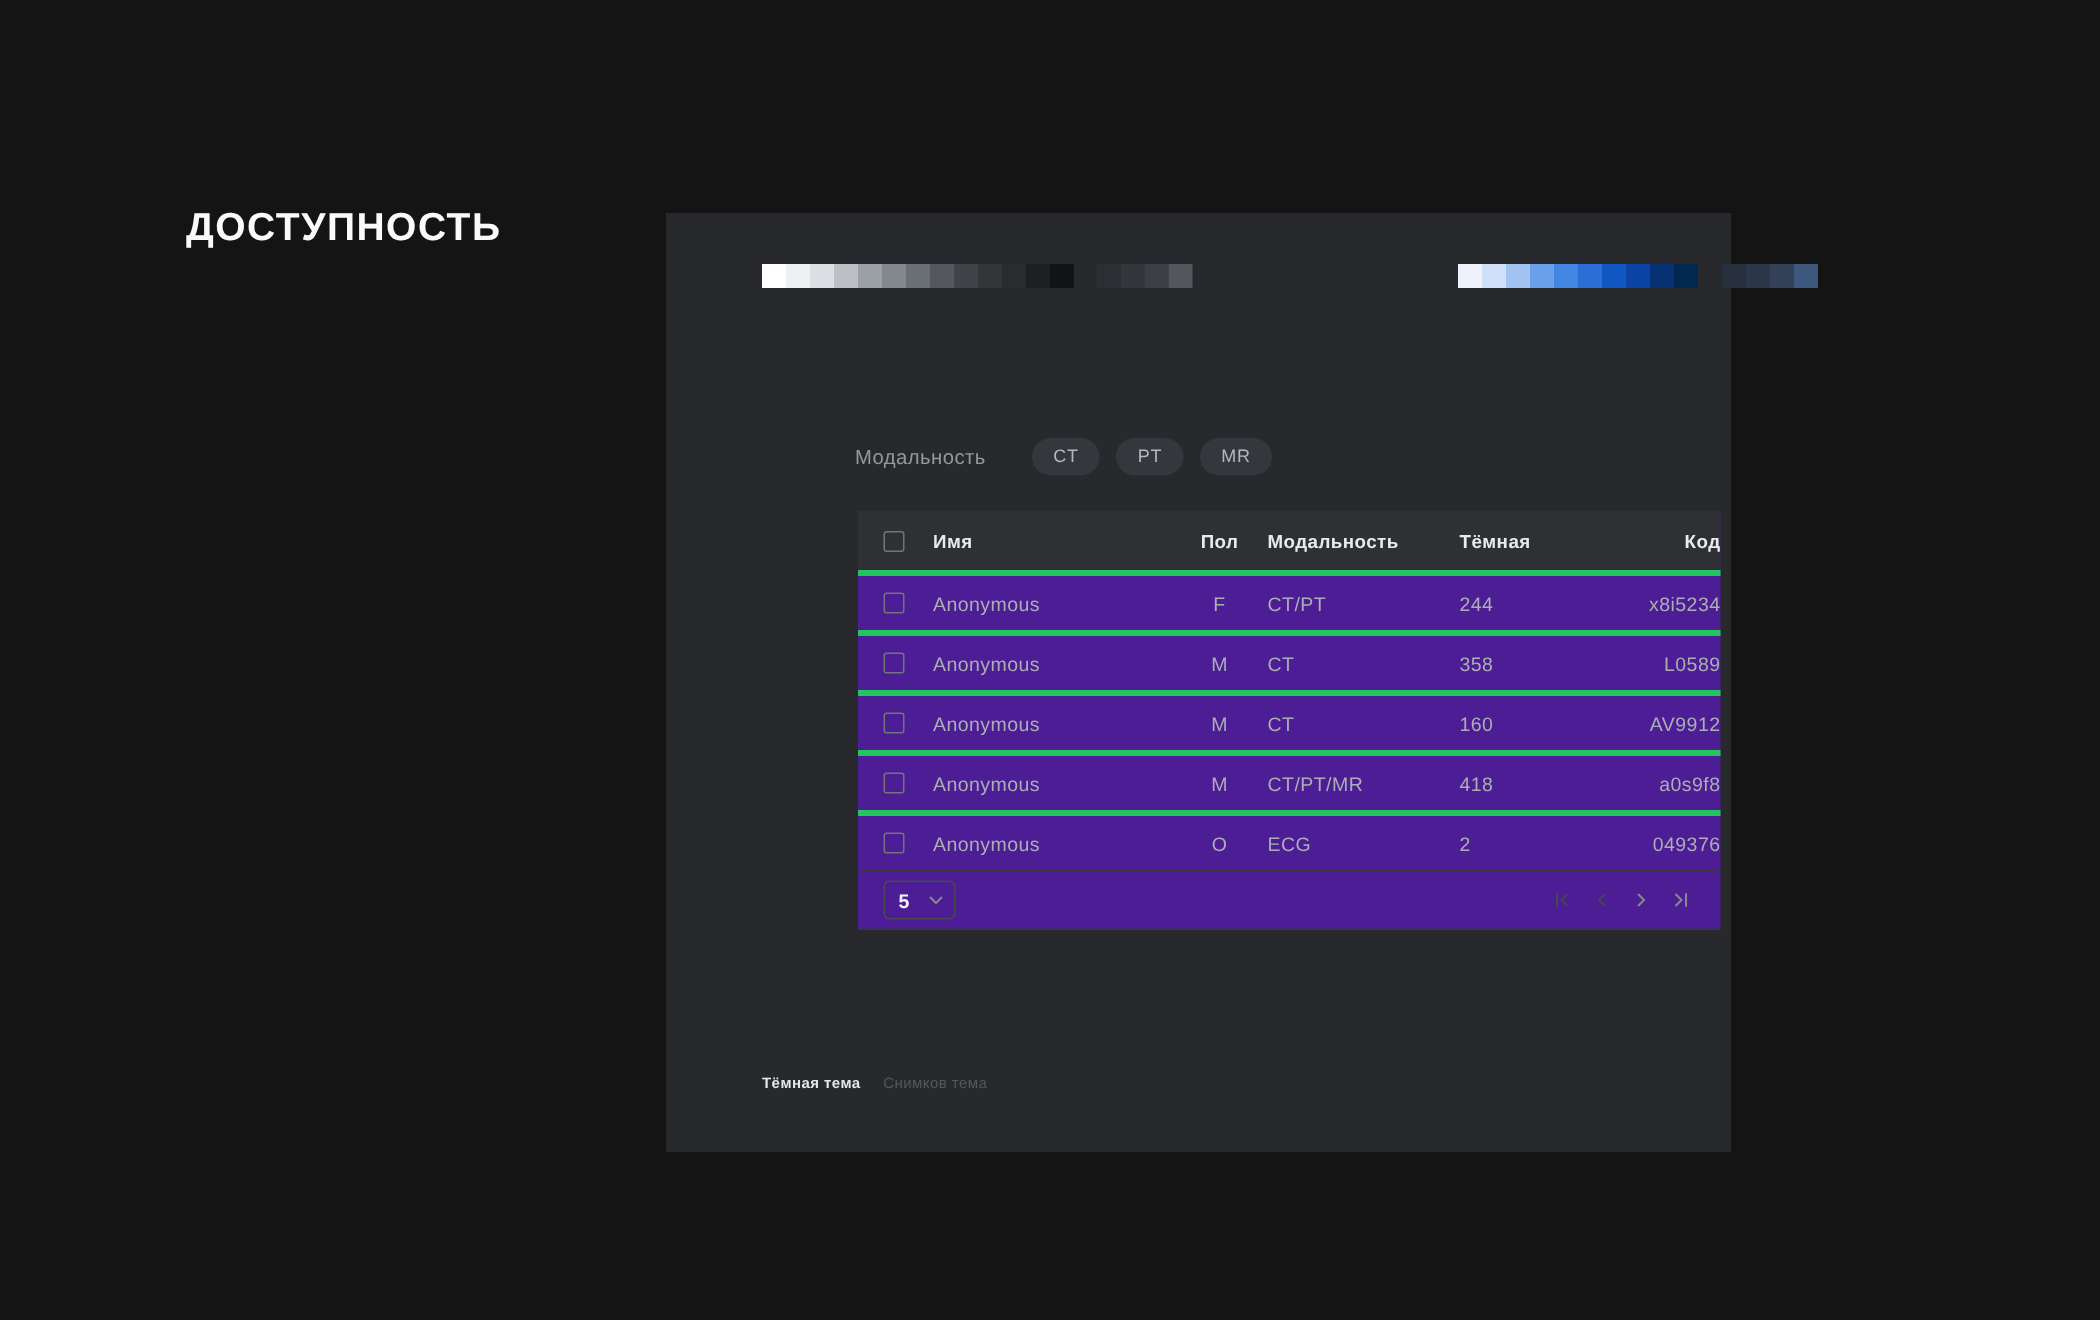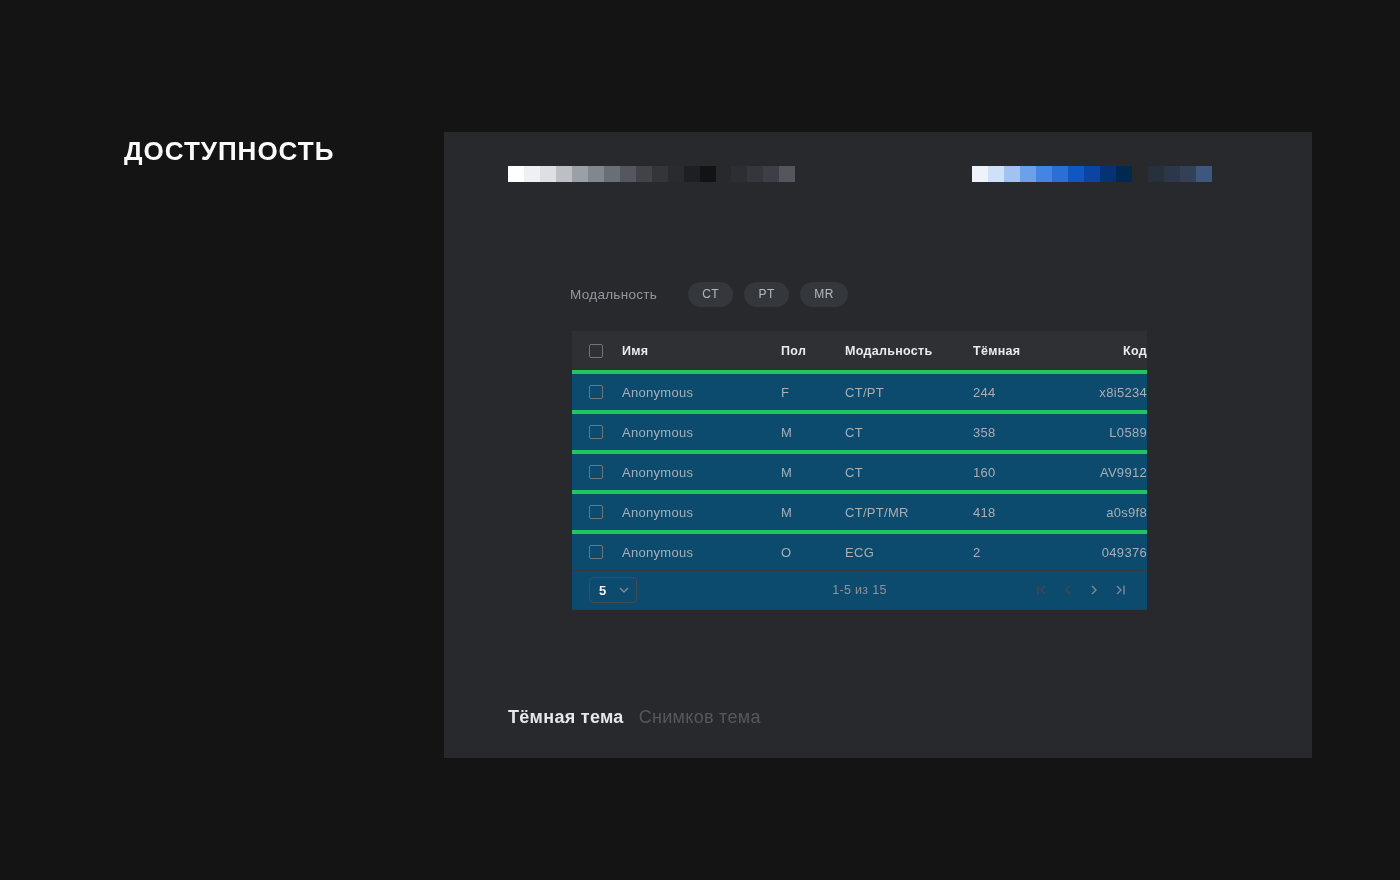--- a/index.html
+++ b/index.html
@@ -13,22 +13,22 @@
   .page-title {
     position: absolute;
     left: 124px; top: 136px;
     color: #fafafa;
     font-size: 26px;
     font-weight: 700;
     letter-spacing: 1px;
   }
   .demo-panel {
     position: absolute;
-    left: 444px; top: 132px;
-    width: 868px; height: 626px;
+    left: 444px; top: 142px;
+    width: 710px; height: 626px;
     background: #28292d;
   }
   
   .palette {
     position: absolute;
     top: 34px;
     display: flex;
     height: 16px;
   }
   .palette .swatch { width: 16px; height: 16px; }
@@ -65,21 +65,21 @@
     cursor: pointer;
     display: inline-flex;
     align-items: center;
     justify-content: center;
   }
   
   .patients-table {
     position: absolute;
     left: 128px; top: 199px;
     width: 575px;
-    background: #0c4a6e;
+    background: #4c1d95;
     font-size: 13px;
   }
   .t-header {
     display: flex;
     align-items: center;
     height: 39px;
     background: #2e3034;
     color: #e9eaec;
     font-weight: 700;
     font-size: 12.5px;
@@ -89,21 +89,21 @@
     display: flex;
     align-items: center;
     height: 40px;
     color: #abaeb3;
     border-top: 4px solid #22c55e;
     letter-spacing: 0.3px;
     cursor: pointer;
   }
   .cell-check  { width: 50px; padding-left: 17px; display: flex; align-items: center; }
   .cell-name   { width: 159px; }
-  .cell-sex    { width: 64px; }
+  .cell-sex    { width: 64px; text-align: center; }
   .cell-mod    { width: 128px; }
   .cell-count  { width: 90px; }
   .cell-code   { width: 84px; text-align: right; }
   .checkbox {
     width: 14px; height: 14px;
     border: 1px solid #717479;
     border-radius: 2px;
     background: transparent;
     cursor: pointer;
   }
@@ -156,21 +156,21 @@
     align-items: center;
     justify-content: center;
     cursor: pointer;
   }
   .nav-btn.disabled { cursor: default; }
   
   .theme-row {
     position: absolute;
     left: 64px; top: 575px;
     display: flex;
-    font-size: 18px;
+    font-size: 10px;
     letter-spacing: 0.3px;
     align-items: center;
   }
   .theme-link-dark {
     color: #e6e7e9;
     font-weight: 700;
     cursor: pointer;
   }
   .theme-link-light {
     color: #54575c;
@@ -295,21 +295,20 @@
         </div>
       </div>
 
     <div class="t-pagination">
       <div class="page-size-select">
         <span class="page-size-value">5</span>
         <svg width="10" height="6" viewBox="0 0 10 6">
           <polyline points="1,1 5,5 9,1" fill="none" stroke="#85888c" stroke-width="1.4"></polyline>
         </svg>
       </div>
-      <span class="range-label">1-5 из 15</span>
       <span class="nav-icons">
         <button class="nav-btn disabled">
           <svg width="12" height="10" viewBox="0 0 12 10">
             <line x1="2" y1="0.5" x2="2" y2="9.5" stroke="#45484c" stroke-width="1.4"></line>
             <polyline points="9,1 5,5 9,9" fill="none" stroke="#45484c" stroke-width="1.4"></polyline>
           </svg>
         </button>
         <button class="nav-btn disabled">
           <svg width="8" height="10" viewBox="0 0 8 10">
             <polyline points="6,1 2,5 6,9" fill="none" stroke="#45484c" stroke-width="1.4"></polyline>

